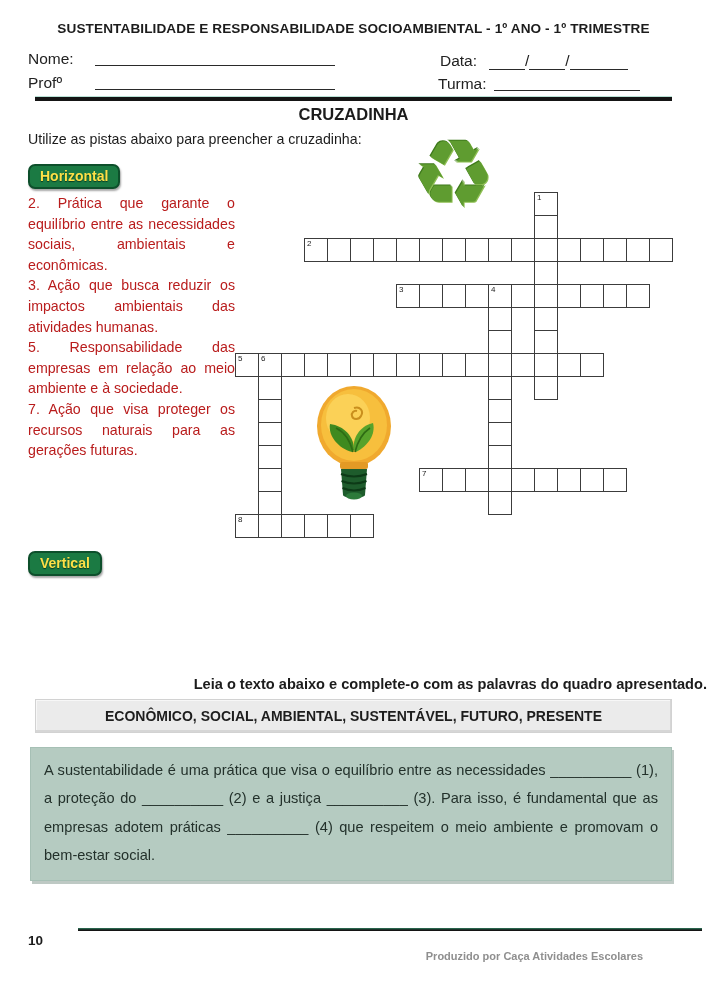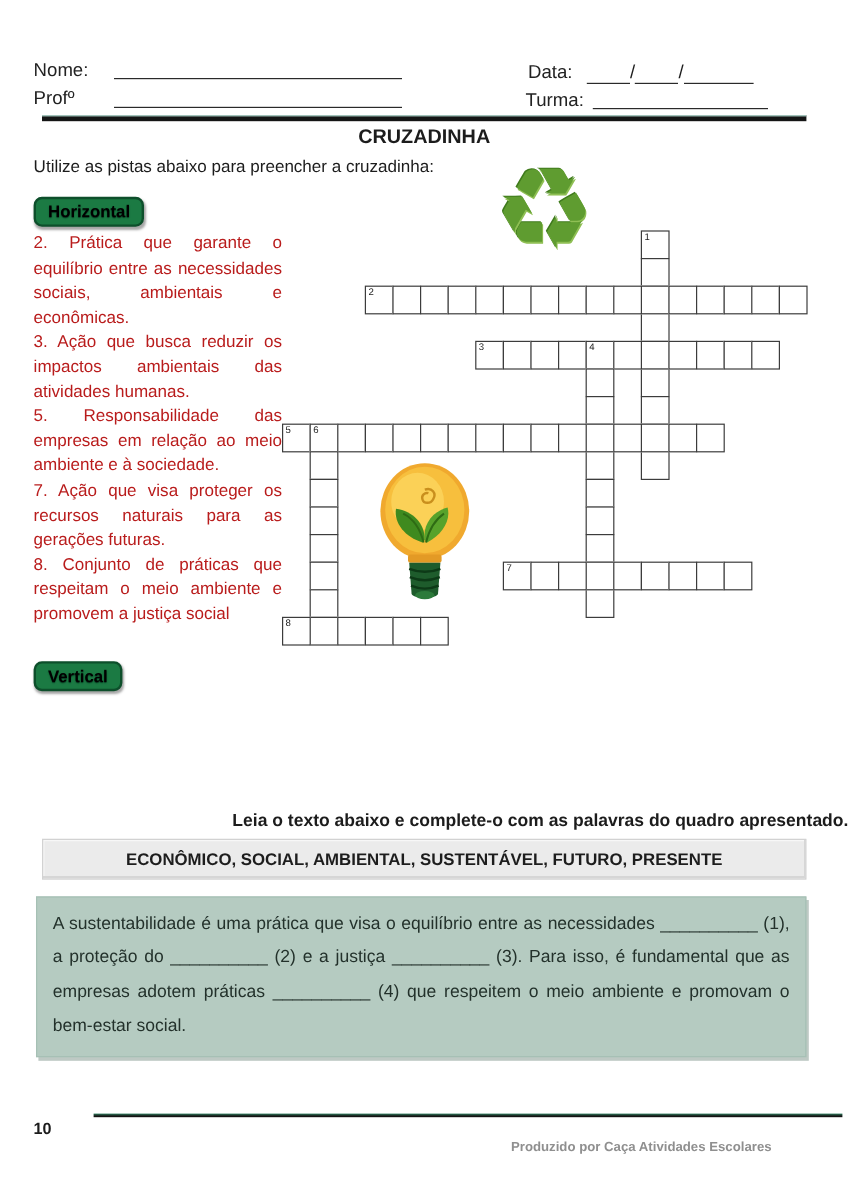--- a/index.html
+++ b/index.html
@@ -11,21 +11,21 @@
   .hdr-title{top:21px;left:0;width:100%;text-align:center;font-weight:bold;font-size:13.6px;letter-spacing:.1px;}
   .form-label{font-size:15.5px;color:#222;}
   .ul{display:inline-block;border-bottom:1.6px solid #2a2a2a;height:15px;vertical-align:bottom;}
   .sep1{left:35px;top:96px;width:637px;height:4px;background:#151515;border-top:1.5px solid #b9e2d6;}
 
   
   .doc-title{top:105px;left:0;width:100%;text-align:center;font-weight:bold;font-size:16.5px;}
   .instruction{left:28px;top:131px;font-size:14.2px;}
 
   
-  .badge{display:inline-block;background:#1b7a43;color:#000000;font-weight:bold;font-size:14px;
+  .badge{display:inline-block;background:#1b7a43;color:#fde047;font-weight:bold;font-size:14px;
          padding:2px 10px 3px 10px;border-radius:7px;border:2px solid #0d4f2b;
          text-shadow:0 1px 1px #063920;box-shadow:1px 2px 2px rgba(0,0,0,.35);}
   .badge-horizontal{left:28px;top:164px;}
   .badge-vertical{left:28px;top:551px;}
 
   
   .clues-h{left:28px;top:193px;width:207px;font-size:14.2px;line-height:20.6px;text-align:justify;color:#b91c1c;}
   .clues-h p{margin:0;}
   .clues-v{left:28px;top:587px;width:655px;font-size:14.2px;line-height:21px;color:#262626;}
   .clues-v p{margin:0;}
@@ -53,20 +53,21 @@
   .sep2{left:78px;top:928px;width:624px;height:3px;background:linear-gradient(to bottom,#2f7d5e 0%,#141414 70%);}
   .page-num{left:28px;top:933px;font-weight:bold;font-size:13.5px;}
   .footer-title{right:38px;top:931px;font-weight:bold;font-size:13.8px;}
   .footer-sub{right:64px;top:950px;font-weight:bold;font-size:11px;color:#8f8f8f;}
 </style>
 </head>
 <body>
 
 <div class="sheet">
 
+  <div class="abs hdr-title">SUSTENTABILIDADE E RESPONSABILIDADE SOCIOAMBIENTAL - 1º ANO - 1º TRIMESTRE</div>
 
   <span class="abs form-label" style="left:28px;top:50px;">Nome:</span>
   <span class="abs ul" style="left:95px;top:50px;width:240px;"></span>
 
   <span class="abs form-label" style="left:440px;top:52px;">Data:</span>
   <span class="abs" style="left:489px;top:52px;font-size:15.5px;"><span class="ul" style="width:36px;"></span><span>/</span><span class="ul" style="width:36px;"></span><span>/</span><span class="ul" style="width:58px;"></span></span>
 
   <span class="abs form-label" style="left:28px;top:74px;">Profº</span>
   <span class="abs ul" style="left:95px;top:74px;width:240px;"></span>
 
@@ -77,21 +78,20 @@
 
   <div class="abs doc-title">CRUZADINHA</div>
   <div class="abs instruction">Utilize as pistas abaixo para preencher a cruzadinha:</div>
 
   <span class="abs badge badge-horizontal">Horizontal</span>
   <div class="abs clues-h">
     <p>2. Prática que garante o equilíbrio entre as necessidades sociais, ambientais e econômicas.</p>
     <p>3. Ação que busca reduzir os impactos ambientais das atividades humanas.</p>
     <p>5. Responsabilidade das empresas em relação ao meio ambiente e à sociedade.</p>
     <p>7. Ação que visa proteger os recursos naturais para as gerações futuras.</p>
-    <p>8. Conjunto de práticas que respeitam o meio ambiente e promovem a justiça social</p>
   </div>
 
   <div class="abs crossword">
       <div class="cw-cell" style="left: 299px; top: 0px;">
         <span class="cw-num">1</span>
       </div>
       <div class="cw-cell" style="left: 299px; top: 23px;"></div>
       <div class="cw-cell" style="left: 299px; top: 46px;"></div>
       <div class="cw-cell" style="left: 299px; top: 69px;"></div>
       <div class="cw-cell" style="left: 299px; top: 92px;"></div>

